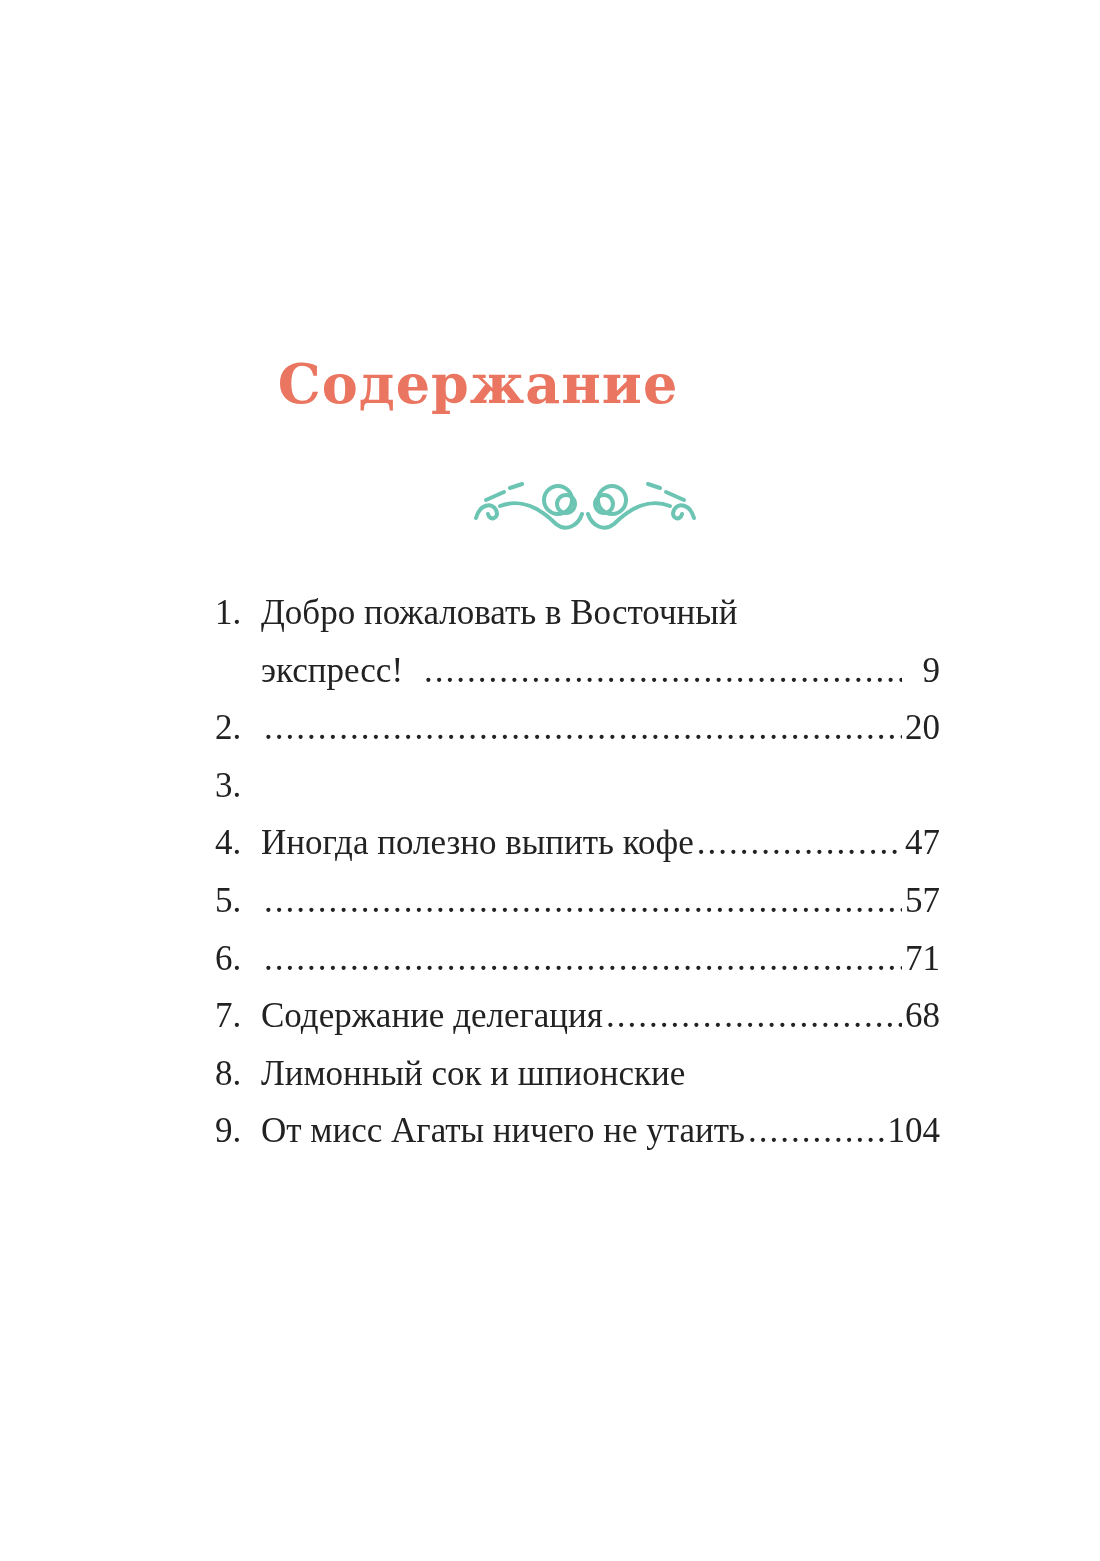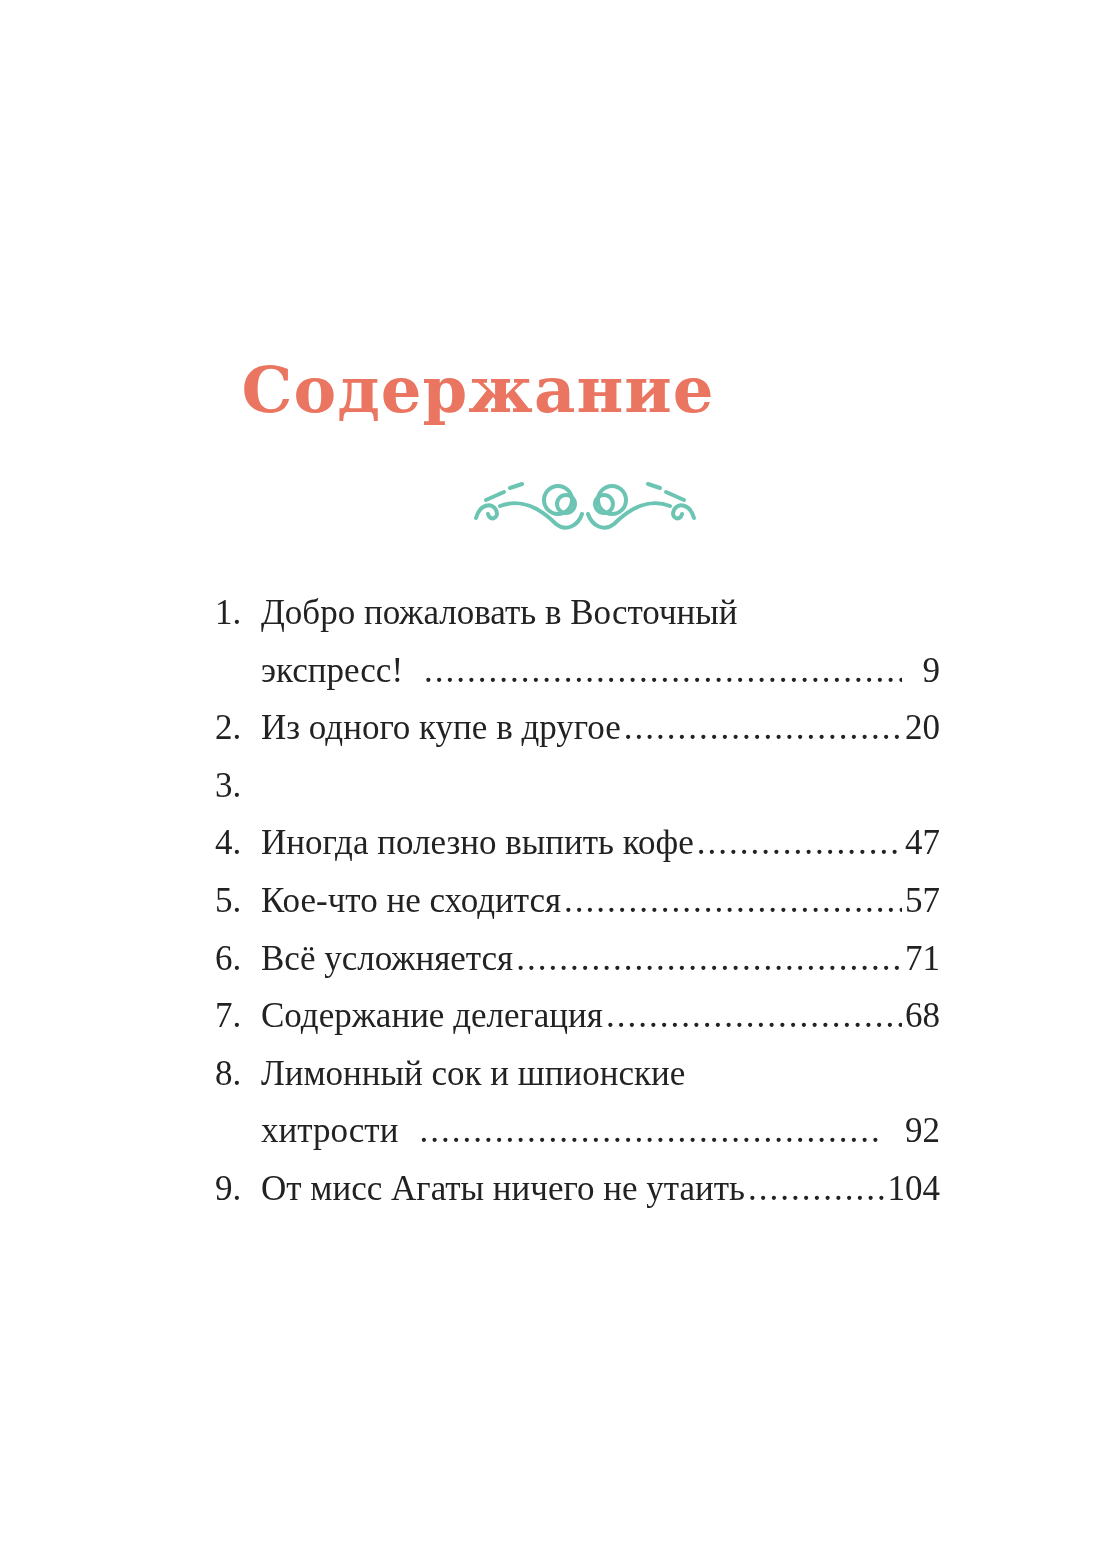--- a/index.html
+++ b/index.html
@@ -1,21 +1,21 @@
 <!DOCTYPE html>
 <html><head>
   <meta charset="utf-8">
   <style>
     html, body { margin: 0; padding: 0; background: #ffffff; }
     body { width: 1100px; height: 1561px; position: relative; overflow: hidden; }
     .title {
       position: absolute; left: 0; width: 956px; top: 352px;
       text-align: center;
       font-family: "DejaVu Serif", serif; font-weight: bold;
-      font-size: 64px; color: #ea7560; letter-spacing: 1px;
+      font-size: 54px; color: #ea7560; letter-spacing: 1px;
     }
     .ornament { position: absolute; left: 470px; top: 478px; width: 230px; height: 56px; }
     .toc { position: absolute; left: 215px; top: 584px; width: 725px;
       font-family: "Liberation Serif", serif; font-size: 35px; color: #222; }
     .row { height: 57.6px; line-height: 57.6px; display: flex; white-space: nowrap; }
     .num { width: 46px; flex: none; }
     .text { flex: none; }
     .cont { padding-left: 46px; gap: 18px; }
     .dots { flex: 1; overflow: hidden; margin: 0 3px; letter-spacing: 2px; }
     .dots::before { content: "......................................................................................................................"; }
@@ -47,66 +47,58 @@
       <span class="text">Добро пожаловать в Восточный</span>
     </div>
   <div class="row cont">
       <span class="text">экспресс!</span>
       <span class="dots"></span>
       <span class="page">9</span>
     </div>
 
   <div class="row">
       <span class="num">2.</span>
-      <span class="text">Из одного купе в другое</span>
       <span class="dots"></span>
       <span class="page">20</span>
     </div>
 
   <div class="row">
       <span class="num">3.</span>
     </div>
 
   <div class="row">
       <span class="num">4.</span>
       <span class="text">Иногда полезно выпить кофе</span>
       <span class="dots"></span>
       <span class="page">47</span>
     </div>
 
   <div class="row">
       <span class="num">5.</span>
-      <span class="text">Кое-что не сходится</span>
       <span class="dots"></span>
       <span class="page">57</span>
     </div>
 
   <div class="row">
       <span class="num">6.</span>
-      <span class="text">Всё усложняется</span>
       <span class="dots"></span>
       <span class="page">71</span>
     </div>
 
   <div class="row">
       <span class="num">7.</span>
       <span class="text">Содержание делегация</span>
       <span class="dots"></span>
       <span class="page">68</span>
     </div>
 
   <div class="row">
       <span class="num">8.</span>
       <span class="text">Лимонный сок и шпионские</span>
     </div>
-  <div class="row cont">
-      <span class="text">хитрости</span>
-      <span class="dots"></span>
-      <span class="page">92</span>
-    </div>
 
   <div class="row">
       <span class="num">9.</span>
       <span class="text">От мисс Агаты ничего не утаить</span>
       <span class="dots"></span>
       <span class="page">104</span>
     </div>
 </div>
 
 </body></html>

